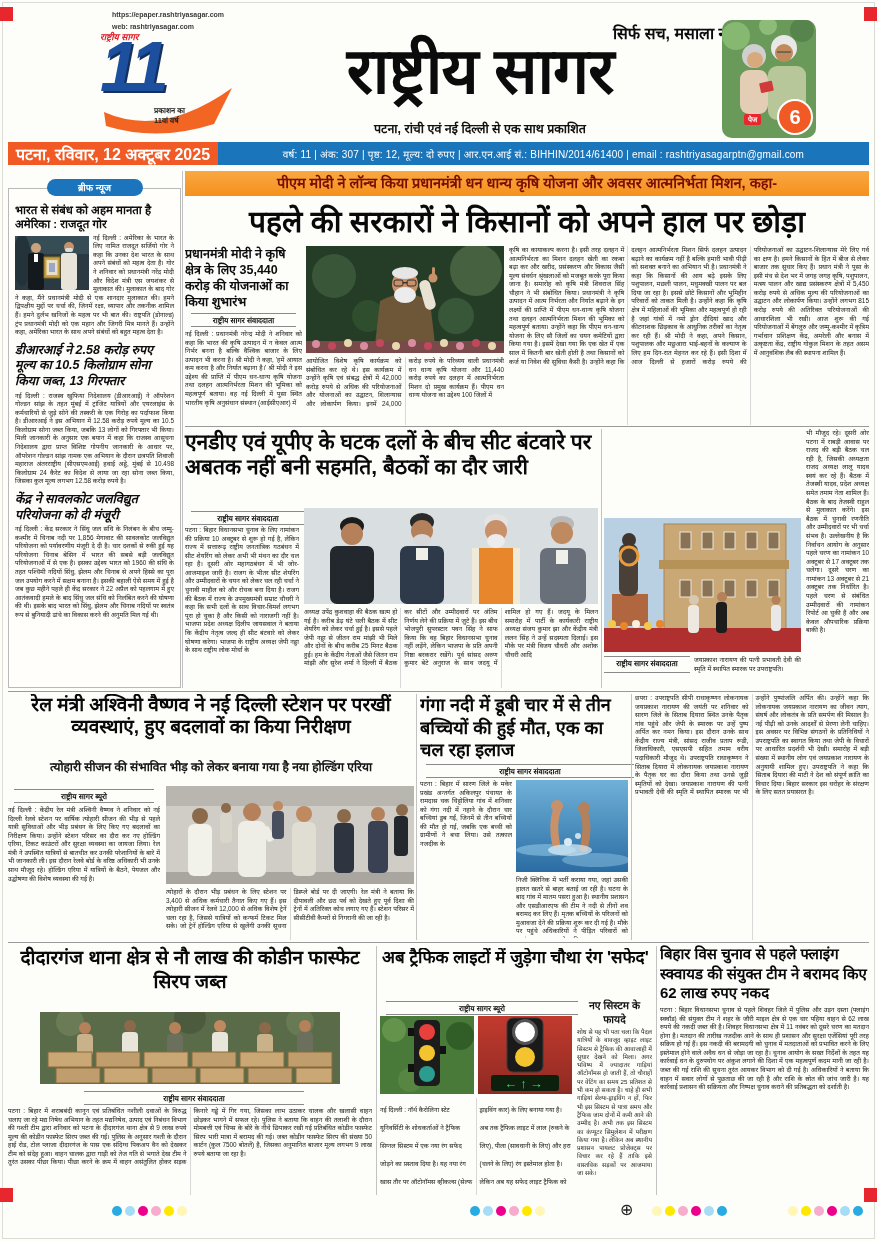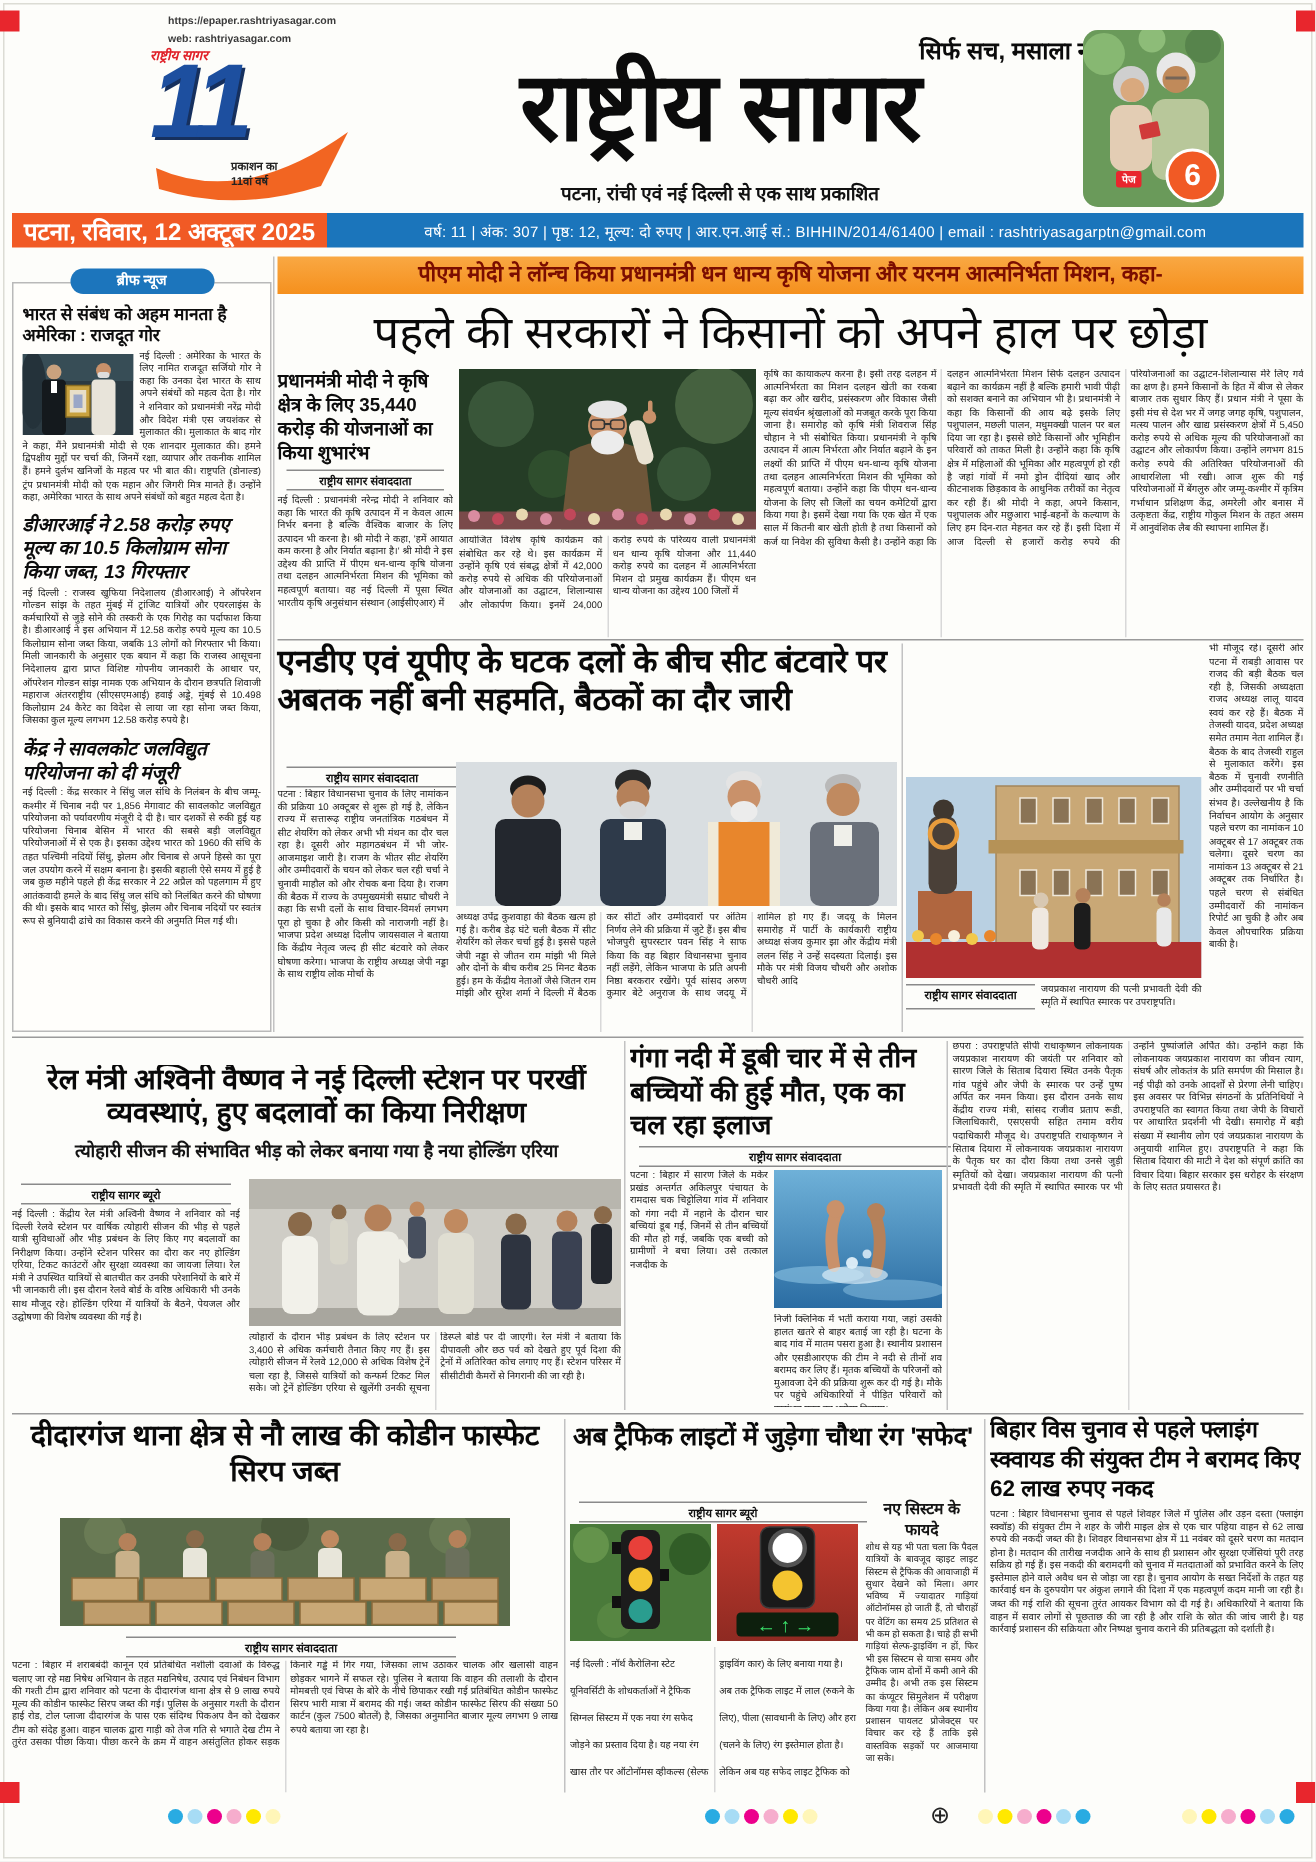--- a/index.html
+++ b/index.html
@@ -32,21 +32,21 @@
   
   .sidebar{position:absolute;left:8px;top:171px;width:173px;height:518px;}
   .brief-badge{position:relative;display:block;width:96px;height:17px;line-height:17px;margin:0 auto;background:#1c75bc;color:#fff;border-radius:9px;font-size:9.5px;font-weight:700;text-align:center;top:8px;z-index:2;}
   .brief-box{border:1px solid #b9b9b9;height:480px;padding:14px 6px 4px;overflow:hidden;background:#fffefb;}
   .brief-title{font-size:11.5px;font-weight:800;line-height:1.25;margin:0 0 2px;color:#0d0d0d;}
   .brief-title.big{font-size:12.5px;margin-top:6px;font-style:italic;}
   .brief-fig{float:left;width:74px;height:54px;margin:2px 4px 2px 0;}
   
   .lead{position:absolute;left:185px;top:171px;width:684px;height:254px;}
   .kicker{position:absolute;left:0;top:0;width:684px;height:25px;line-height:25px;text-align:center;background:linear-gradient(#f9a843,#f5901d);color:#7b0d00;font-size:14.5px;font-weight:800;white-space:nowrap;overflow:hidden;}
-  .lead-headline{position:absolute;left:0;top:29px;width:684px;margin:0;text-align:center;font-size:30px;font-weight:400;color:#090909;white-space:nowrap;}
+  .lead-headline{position:absolute;left:0;top:29px;width:684px;margin:0;text-align:center;font-size:30px;font-weight:700;color:#090909;white-space:nowrap;}
   .lead-col1{position:absolute;left:0;top:75px;width:117px;height:179px;overflow:hidden;}
   .lead-subhead{font-size:12.5px;font-weight:800;line-height:1.28;margin:0;color:#0d0d0d;}
   .lead-photo{position:absolute;left:121px;top:75px;}
   .lead-capcols{position:absolute;left:121px;top:186px;width:198px;height:68px;overflow:hidden;}
   .lead-right{position:absolute;left:324px;top:75px;width:360px;height:179px;overflow:hidden;}
   
   .nda{position:absolute;left:185px;top:429px;width:684px;height:259px;}
   .nda-headline{position:absolute;left:0;top:0;width:412px;margin:0;font-size:21px;font-weight:900;line-height:1.2;color:#090909;}
   .nda-byline{position:absolute;left:0;top:79px;width:114px;}
   .nda-left{position:absolute;left:0;top:97px;width:114px;height:162px;overflow:hidden;}
@@ -55,21 +55,21 @@
   .nda-tail{position:absolute;left:621px;top:0;width:63px;height:259px;overflow:hidden;}
   
   .jp{position:absolute;left:604px;top:429px;width:197px;height:259px;}
   .jp-headline{margin:0;font-size:17px;font-weight:800;line-height:1.3;color:#090909;height:86px;overflow:hidden;}
   .jp-photo{position:absolute;left:0;top:89px;}
   .jp-caprow{position:absolute;left:0;top:227px;width:197px;display:flex;gap:4px;}
   .jp-caprow .byline{margin:0;width:86px;flex:none;}
   .jp-cont{position:absolute;left:635px;top:694px;width:234px;height:246px;overflow:hidden;}
   
   .railway{position:absolute;left:8px;top:694px;width:406px;height:246px;}
-  .rl-headline{margin:16px;text-align:center;font-size:19px;font-weight:900;line-height:1.18;color:#090909;height:64px;overflow:hidden;}
+  .rl-headline{margin:0;text-align:center;font-size:19px;font-weight:900;line-height:1.18;color:#090909;height:64px;overflow:hidden;}
   .rl-subhead{position:absolute;left:0;top:64px;width:406px;text-align:center;font-size:12px;font-weight:800;}
   .rl-col{position:absolute;left:0;top:92px;width:152px;height:154px;overflow:hidden;}
   .rl-photo{position:absolute;left:158px;top:92px;}
   .rl-below{position:absolute;left:158px;top:194px;width:248px;height:52px;overflow:hidden;}
   
   .drown{position:absolute;left:420px;top:694px;width:208px;height:246px;}
   .dr-headline{margin:0;font-size:18px;font-weight:800;line-height:1.25;color:#090909;height:66px;overflow:hidden;}
   .dr-byline{position:absolute;left:0;top:67px;width:208px;}
   .dr-left{position:absolute;left:0;top:86px;width:92px;height:158px;overflow:hidden;}
   .dr-photo{position:absolute;left:96px;top:86px;}
@@ -173,21 +173,21 @@
       </svg>
       <p class="body-text">नई दिल्ली : अमेरिका के भारत के लिए नामित राजदूत सर्जियो गोर ने कहा कि उनका देश भारत के साथ अपने संबंधों को महत्व देता है। गोर ने शनिवार को प्रधानमंत्री नरेंद्र मोदी और विदेश मंत्री एस जयशंकर से मुलाकात की। मुलाकात के बाद गोर ने कहा, मैंने प्रधानमंत्री मोदी से एक शानदार मुलाकात की। हमने द्विपक्षीय मुद्दों पर चर्चा की, जिनमें रक्षा, व्यापार और तकनीक शामिल हैं। हमने दुर्लभ खनिजों के महत्व पर भी बात की। राष्ट्रपति (डोनाल्ड) ट्रंप प्रधानमंत्री मोदी को एक महान और जिगरी मित्र मानते हैं। उन्होंने कहा, अमेरिका भारत के साथ अपने संबंधों को बहुत महत्व देता है।</p>
       <h3 class="brief-title big">डीआरआई ने 2.58 करोड़ रुपए मूल्य का 10.5 किलोग्राम सोना किया जब्त, 13 गिरफ्तार</h3>
       <p class="body-text">नई दिल्ली : राजस्व खुफिया निदेशालय (डीआरआई) ने ऑपरेशन गोल्डन सांझ के तहत मुंबई में ट्रांजिट यात्रियों और एयरलाइंस के कर्मचारियों से जुड़े सोने की तस्करी के एक गिरोह का पर्दाफाश किया है। डीआरआई ने इस अभियान में 12.58 करोड़ रुपये मूल्य का 10.5 किलोग्राम सोना जब्त किया, जबकि 13 लोगों को गिरफ्तार भी किया। मिली जानकारी के अनुसार एक बयान में कहा कि राजस्व आसूचना निदेशालय द्वारा प्राप्त विशिष्ट गोपनीय जानकारी के आधार पर, ऑपरेशन गोल्डन सांझ नामक एक अभियान के दौरान छत्रपति शिवाजी महाराज अंतरराष्ट्रीय (सीएसएमआई) हवाई अड्डे, मुंबई से 10.498 किलोग्राम 24 कैरेट का विदेश से लाया जा रहा सोना जब्त किया, जिसका कुल मूल्य लगभग 12.58 करोड़ रुपये है।</p>
       <h3 class="brief-title big">केंद्र ने सावलकोट जलविद्युत परियोजना को दी मंजूरी</h3>
       <p class="body-text">नई दिल्ली : केंद्र सरकार ने सिंधु जल संधि के निलंबन के बीच जम्मू-कश्मीर में चिनाब नदी पर 1,856 मेगावाट की सावलकोट जलविद्युत परियोजना को पर्यावरणीय मंजूरी दे दी है। चार दशकों से रुकी हुई यह परियोजना चिनाब बेसिन में भारत की सबसे बड़ी जलविद्युत परियोजनाओं में से एक है। इसका उद्देश्य भारत को 1960 की संधि के तहत पश्चिमी नदियों सिंधु, झेलम और चिनाब से अपने हिस्से का पूरा जल उपयोग करने में सक्षम बनाना है। इसकी बहाली ऐसे समय में हुई है जब कुछ महीने पहले ही केंद्र सरकार ने 22 अप्रैल को पहलगाम में हुए आतंकवादी हमले के बाद सिंधु जल संधि को निलंबित करने की घोषणा की थी। इसके बाद भारत को सिंधु, झेलम और चिनाब नदियों पर स्वतंत्र रूप से बुनियादी ढांचे का विकास करने की अनुमति मिल गई थी।</p>
     </div>
   </aside>
 
   <section class="lead">
-    <div class="kicker">पीएम मोदी ने लॉन्च किया प्रधानमंत्री धन धान्य कृषि योजना और यरनम आत्मनिर्भता मिशन, कहा-</div>
+    <div class="kicker">पीएम मोदी ने लॉन्च किया प्रधानमंत्री धन धान्य कृषि योजना और अवसर आत्मनिर्भता मिशन, कहा-</div>
     <h2 class="lead-headline">पहले की सरकारों ने किसानों को अपने हाल पर छोड़ा</h2>
     <div class="lead-col1">
       <p class="lead-subhead">प्रधानमंत्री मोदी ने कृषि क्षेत्र के लिए 35,440 करोड़ की योजनाओं का किया शुभारंभ</p>
       <div class="byline">राष्ट्रीय सागर संवाददाता</div>
       <p class="body-text">नई दिल्ली : प्रधानमंत्री नरेन्द्र मोदी ने शनिवार को कहा कि भारत की कृषि उत्पादन में न केवल आत्म निर्भर बनना है बल्कि वैश्विक बाजार के लिए उत्पादन भी करना है। श्री मोदी ने कहा, 'हमें आयात कम करना है और निर्यात बढ़ाना है।' श्री मोदी ने इस उद्देश्य की प्राप्ति में पीएम धन-धान्य कृषि योजना तथा दलहन आत्मनिर्भरता मिशन की भूमिका को महत्वपूर्ण बताया। वह नई दिल्ली में पूसा स्थित भारतीय कृषि अनुसंधान संस्थान (आईसीएआर) में</p>
     </div>
     <svg class="lead-photo" width="198" height="107" viewBox="0 0 198 107">
       <rect width="198" height="107" fill="#253d26"></rect>
       <circle cx="28" cy="30" r="22" fill="#3e5c3e" opacity=".8"></circle>
       <circle cx="170" cy="24" r="26" fill="#52714a" opacity=".7"></circle>

